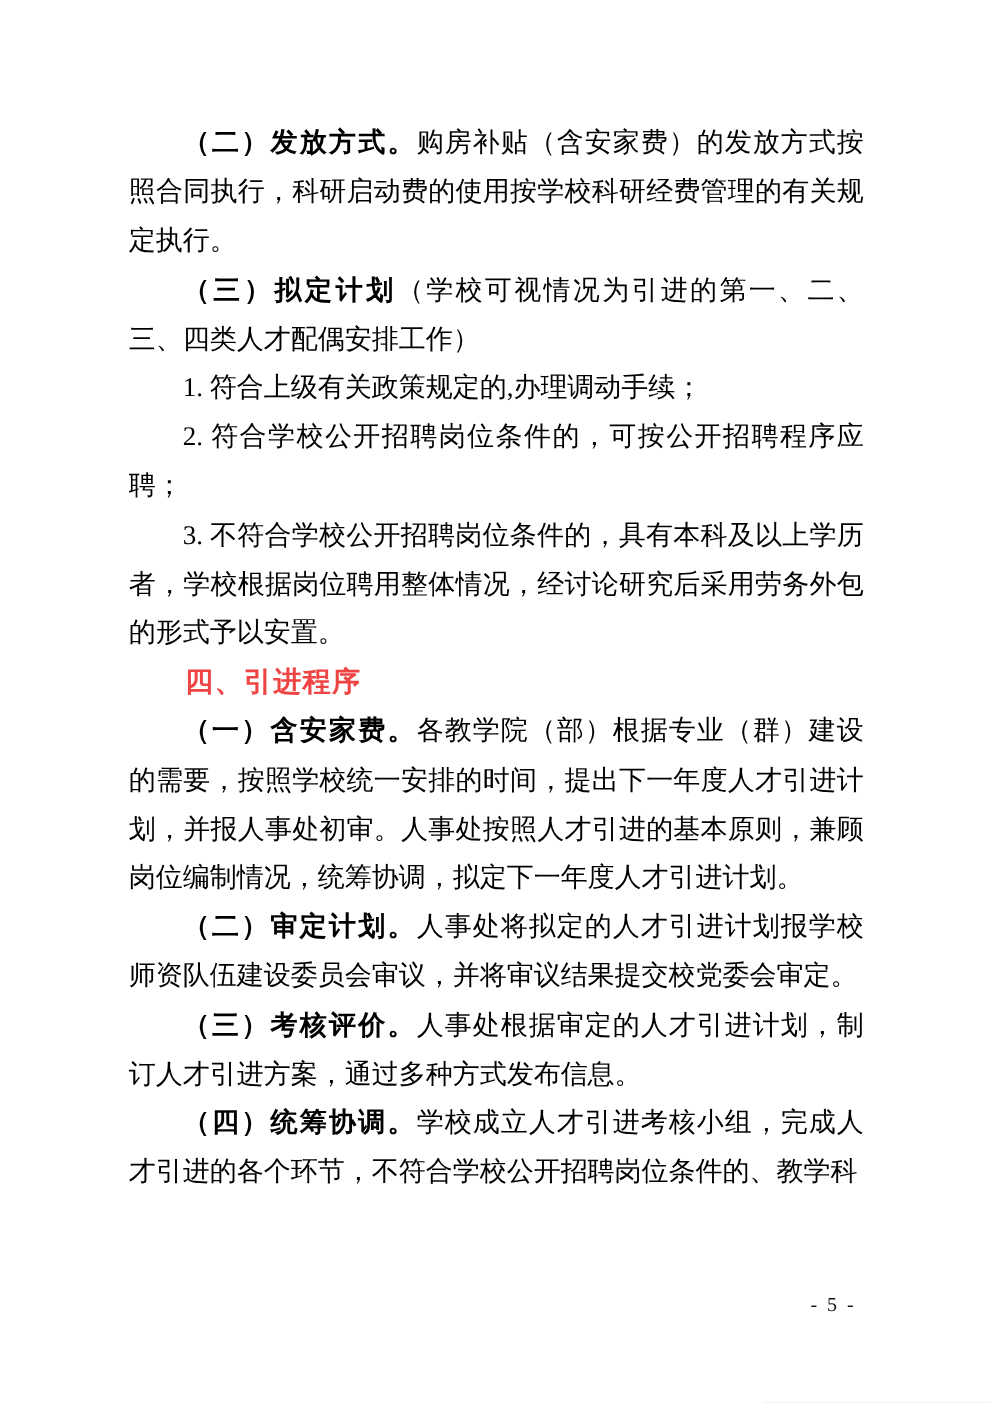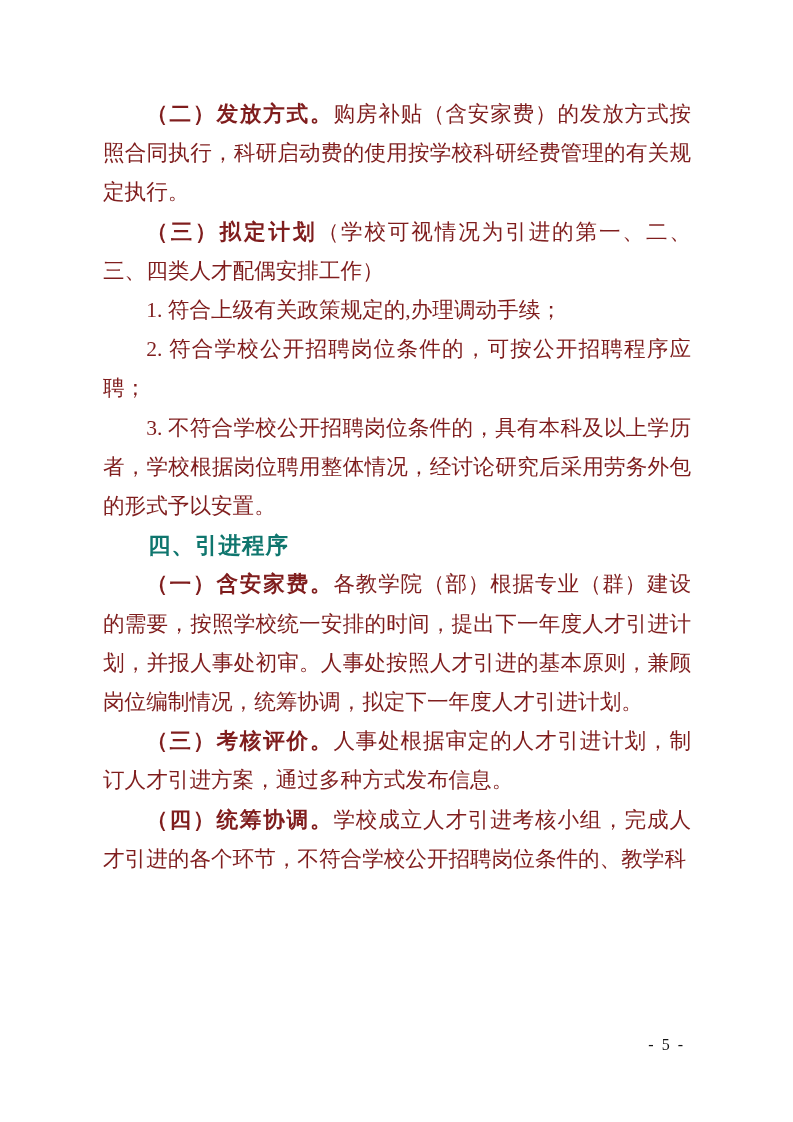--- a/index.html
+++ b/index.html
@@ -23,35 +23,35 @@
     top: 95px;
     width: 588px;
   }
   .para {
     margin: 0;
     font-size: 21.6px;
     line-height: 39.2px;
     text-align: justify;
     text-align-last: left;
     text-indent: 2em;
-    color: #7f1d1d;
+    color: #000000;
   }
   .para .lead {
     font-weight: bold;
     letter-spacing: 1px;
   }
   .heading {
     margin: 0;
     font-size: 22.5px;
     line-height: 39.2px;
     text-indent: 2em;
     font-family: "Liberation Sans", "DejaVu Sans", sans-serif;
     font-weight: 600;
     letter-spacing: 1px;
-    color: #0f766e;
+    color: #ef4444;
   }
   .page-number {
     position: absolute;
     top: 1036px;
     right: 108px;
     font-size: 16px;
     letter-spacing: 2px;
     color: #141414;
     font-family: "Liberation Serif", "DejaVu Serif", serif;
   }
@@ -69,20 +69,21 @@
     <p class="para"><span>1. 符合上级有关政策规定的,办理调动手续；</span></p>
 
     <p class="para"><span>2. 符合学校公开招聘岗位条件的，可按公开招聘程序应聘；</span></p>
 
     <p class="para"><span>3. 不符合学校公开招聘岗位条件的，具有本科及以上学历者，学校根据岗位聘用整体情况，经讨论研究后采用劳务外包的形式予以安置。</span></p>
 
     <p class="heading">四、引进程序</p>
 
     <p class="para"><b class="lead">（一）含安家费。</b><span>各教学院（部）根据专业（群）建设的需要，按照学校统一安排的时间，提出下一年度人才引进计划，并报人事处初审。人事处按照人才引进的基本原则，兼顾岗位编制情况，统筹协调，拟定下一年度人才引进计划。</span></p>
 
+    <p class="para"><b class="lead">（二）审定计划。</b><span>人事处将拟定的人才引进计划报学校师资队伍建设委员会审议，并将审议结果提交校党委会审定。</span></p>
 
     <p class="para"><b class="lead">（三）考核评价。</b><span>人事处根据审定的人才引进计划，制订人才引进方案，通过多种方式发布信息。</span></p>
 
     <p class="para"><b class="lead">（四）统筹协调。</b><span>学校成立人才引进考核小组，完成人才引进的各个环节，不符合学校公开招聘岗位条件的、教学科</span></p>
 
   </div>
 
   <div class="page-number">- 5 -</div>
 </div>
 

